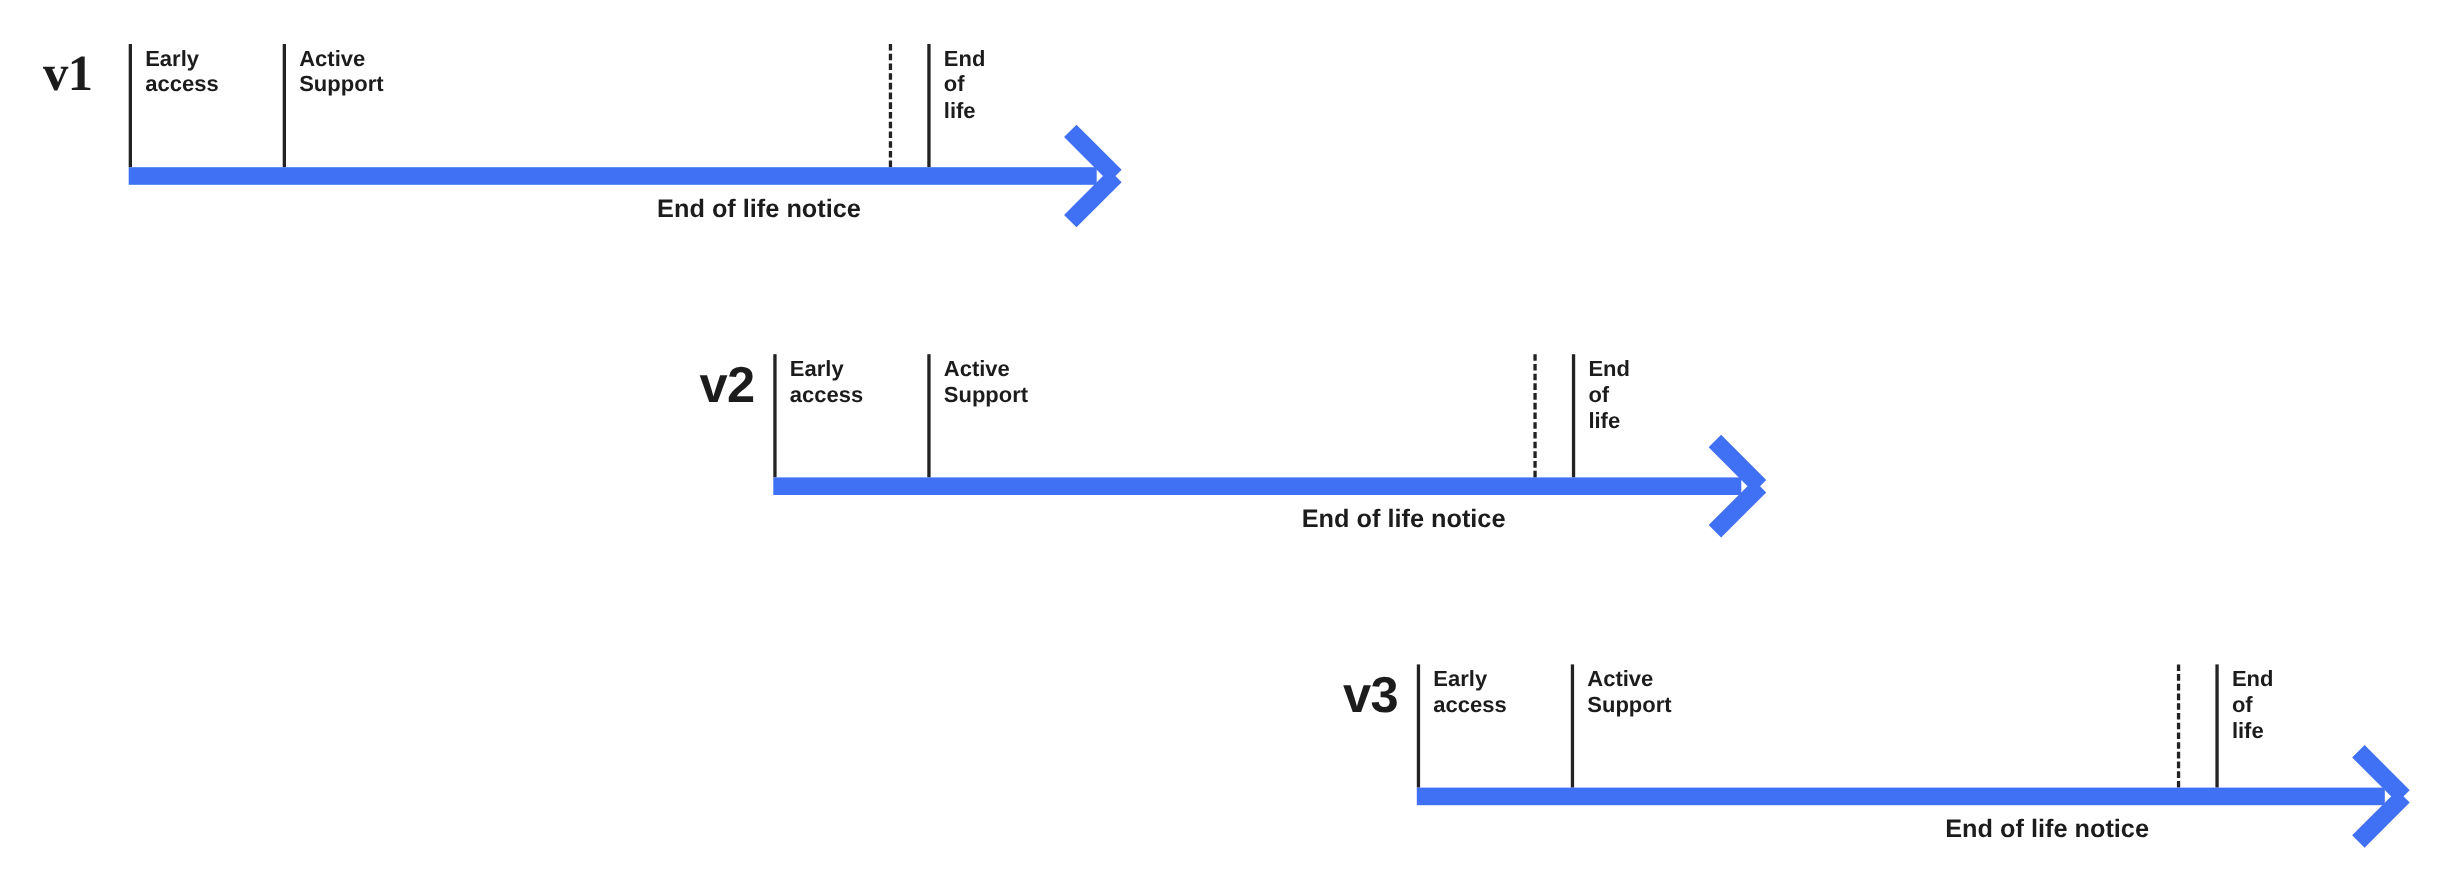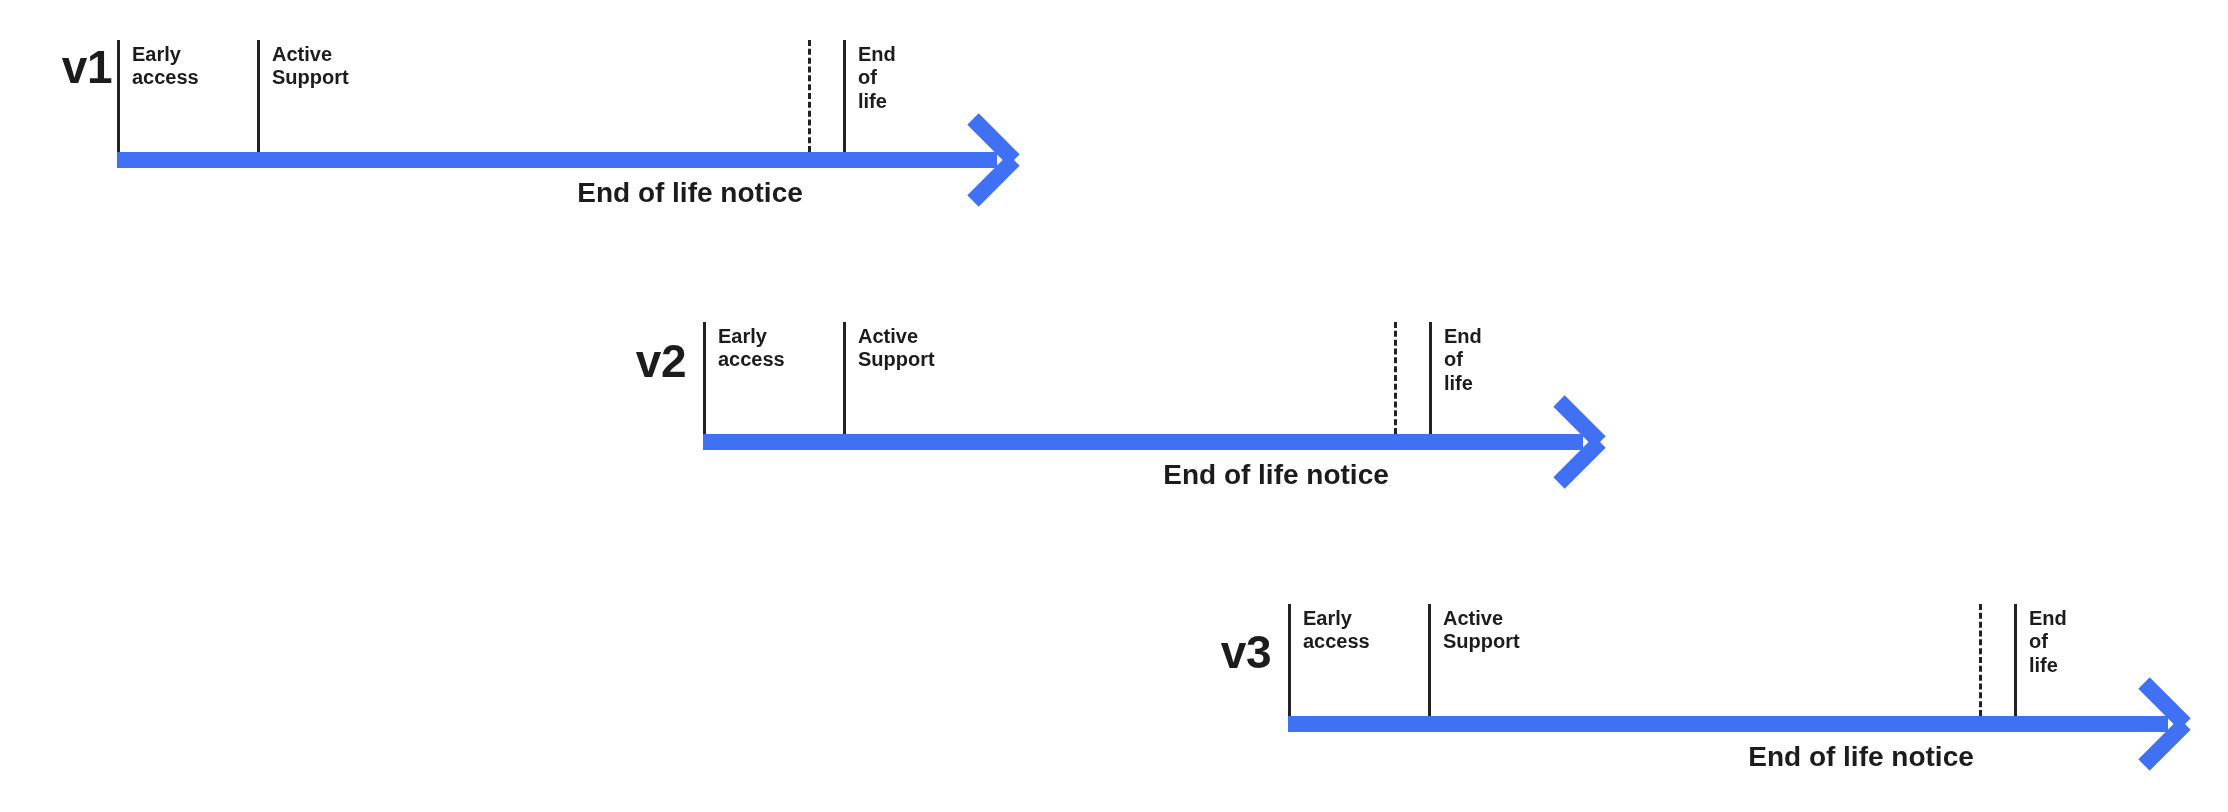--- a/index.html
+++ b/index.html
@@ -89,68 +89,68 @@
   }
   .arrow-head .blade.lower {
     height: 58px;
     transform-origin: 50% 0%;
     transform: translate(-8px, 0px) rotate(45deg);
   }
 
   
   .notice-label {
     position: absolute;
-    font-size: 28px;
+    font-size: 23px;
     font-weight: 700;
     line-height: 1.2;
     color: #1c1c1c;
     white-space: nowrap;
     text-align: center;
   }
 </style>
 </head>
 <body>
 
 <div id="canvas">
     <div class="lifecycle-row">
-      <div class="version-label" style="left: 30px; top: 44px; width: 82px;">v1</div>
+      <div class="version-label" style="left: 2px; top: 44px; width: 82px; font-family: Liberation Serif, serif;">v1</div>
       <div class="boundary" style="left: 117px; top: 40px; height: 112px; background: rgb(34, 34, 34);"></div>
       <div class="boundary" style="left: 257px; top: 40px; height: 112px; background: rgb(34, 34, 34);"></div>
       <div class="boundary" style="left: 843px; top: 40px; height: 112px; background: rgb(34, 34, 34);"></div>
       <div class="boundary-dashed" style="left: 808px; top: 40px; height: 112px; border-left-color: rgb(34, 34, 34);"></div>
       <div class="phase-label" style="left: 132px; top: 43px; color: rgb(28, 28, 28);">Early
 access</div>
       <div class="phase-label" style="left: 272px; top: 43px; color: rgb(28, 28, 28);">Active Support</div>
       <div class="phase-label" style="left: 858px; top: 43px; color: rgb(28, 28, 28);">End of life</div>
       <div class="timeline-shaft" style="left: 117px; top: 152px; width: 880px; background: rgb(64, 112, 244);"></div>
       <div class="arrow-head" style="left: 1014px; top: 160px;">
         <div class="blade upper" style="background: rgb(64, 112, 244);"></div>
         <div class="blade lower" style="background: rgb(64, 112, 244);"></div>
       </div>
       <div class="notice-label" style="left: 551px; top: 176px; width: 278px; color: rgb(28, 28, 28);">End of life notice</div>
     </div>
     <div class="lifecycle-row">
-      <div class="version-label" style="left: 604px; top: 338px; width: 82px;">v2</div>
+      <div class="version-label" style="left: 604px; top: 326px; width: 82px;">v2</div>
       <div class="boundary" style="left: 703px; top: 322px; height: 112px; background: rgb(34, 34, 34);"></div>
       <div class="boundary" style="left: 843px; top: 322px; height: 112px; background: rgb(34, 34, 34);"></div>
       <div class="boundary" style="left: 1429px; top: 322px; height: 112px; background: rgb(34, 34, 34);"></div>
       <div class="boundary-dashed" style="left: 1394px; top: 322px; height: 112px; border-left-color: rgb(34, 34, 34);"></div>
       <div class="phase-label" style="left: 718px; top: 325px; color: rgb(28, 28, 28);">Early
 access</div>
       <div class="phase-label" style="left: 858px; top: 325px; color: rgb(28, 28, 28);">Active Support</div>
       <div class="phase-label" style="left: 1444px; top: 325px; color: rgb(28, 28, 28);">End of life</div>
       <div class="timeline-shaft" style="left: 703px; top: 434px; width: 880px; background: rgb(64, 112, 244);"></div>
       <div class="arrow-head" style="left: 1600px; top: 442px;">
         <div class="blade upper" style="background: rgb(64, 112, 244);"></div>
         <div class="blade lower" style="background: rgb(64, 112, 244);"></div>
       </div>
       <div class="notice-label" style="left: 1137px; top: 458px; width: 278px; color: rgb(28, 28, 28);">End of life notice</div>
     </div>
     <div class="lifecycle-row">
-      <div class="version-label" style="left: 1189px; top: 629px; width: 82px;">v3</div>
+      <div class="version-label" style="left: 1189px; top: 608px; width: 82px;">v3</div>
       <div class="boundary" style="left: 1288px; top: 604px; height: 112px; background: rgb(34, 34, 34);"></div>
       <div class="boundary" style="left: 1428px; top: 604px; height: 112px; background: rgb(34, 34, 34);"></div>
       <div class="boundary" style="left: 2014px; top: 604px; height: 112px; background: rgb(34, 34, 34);"></div>
       <div class="boundary-dashed" style="left: 1979px; top: 604px; height: 112px; border-left-color: rgb(34, 34, 34);"></div>
       <div class="phase-label" style="left: 1303px; top: 607px; color: rgb(28, 28, 28);">Early
 access</div>
       <div class="phase-label" style="left: 1443px; top: 607px; color: rgb(28, 28, 28);">Active Support</div>
       <div class="phase-label" style="left: 2029px; top: 607px; color: rgb(28, 28, 28);">End of life</div>
       <div class="timeline-shaft" style="left: 1288px; top: 716px; width: 880px; background: rgb(64, 112, 244);"></div>
       <div class="arrow-head" style="left: 2185px; top: 724px;">

